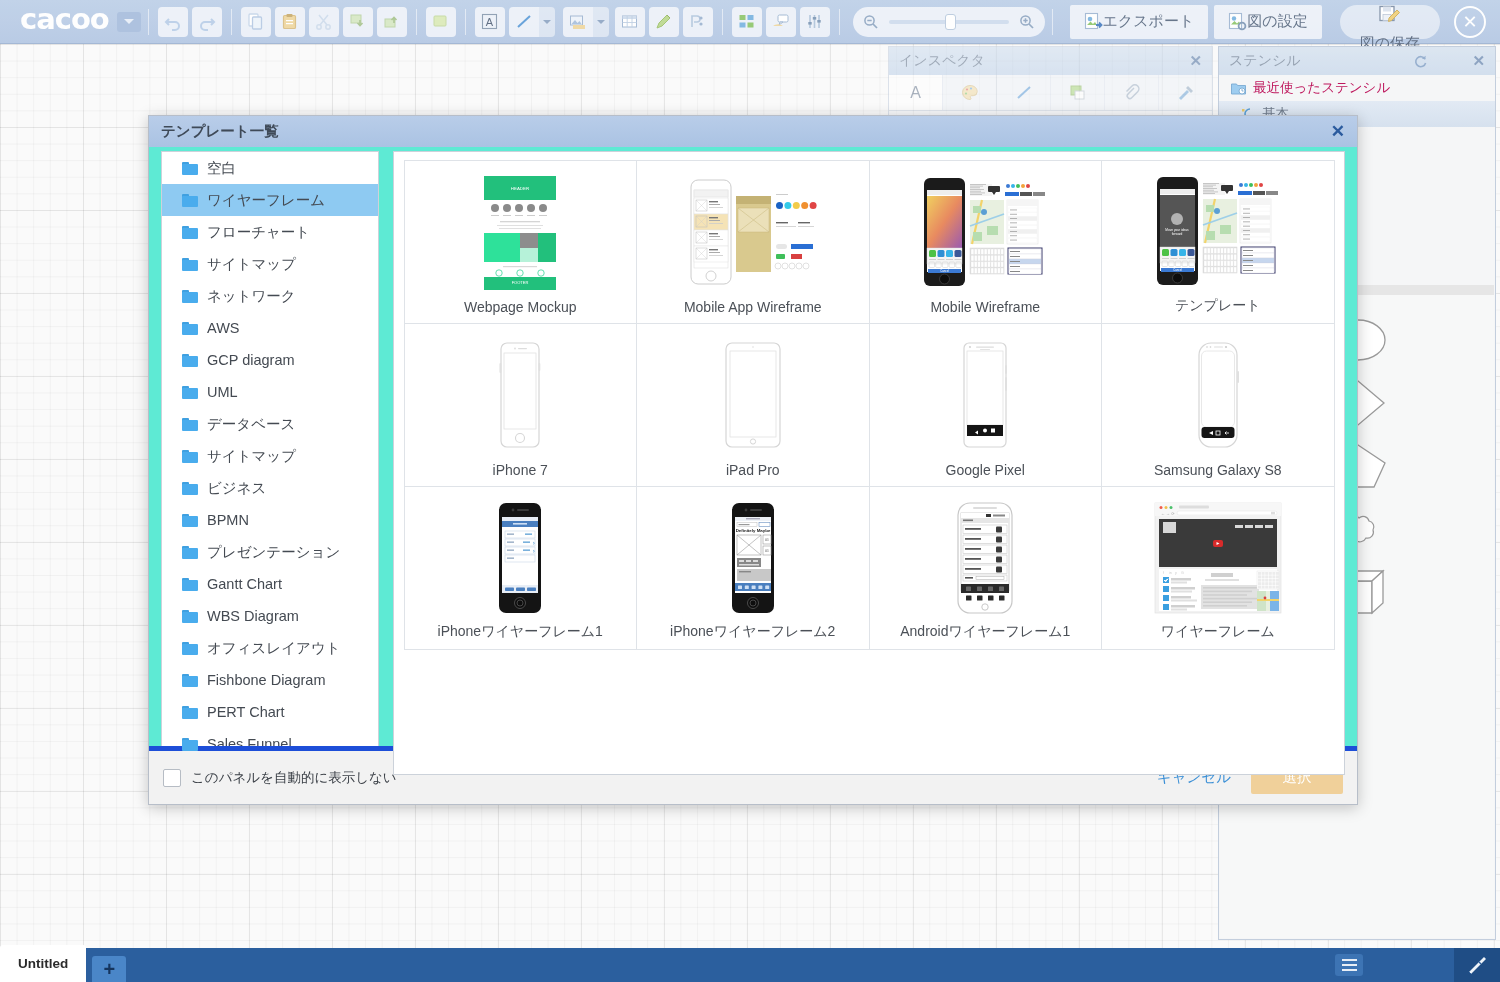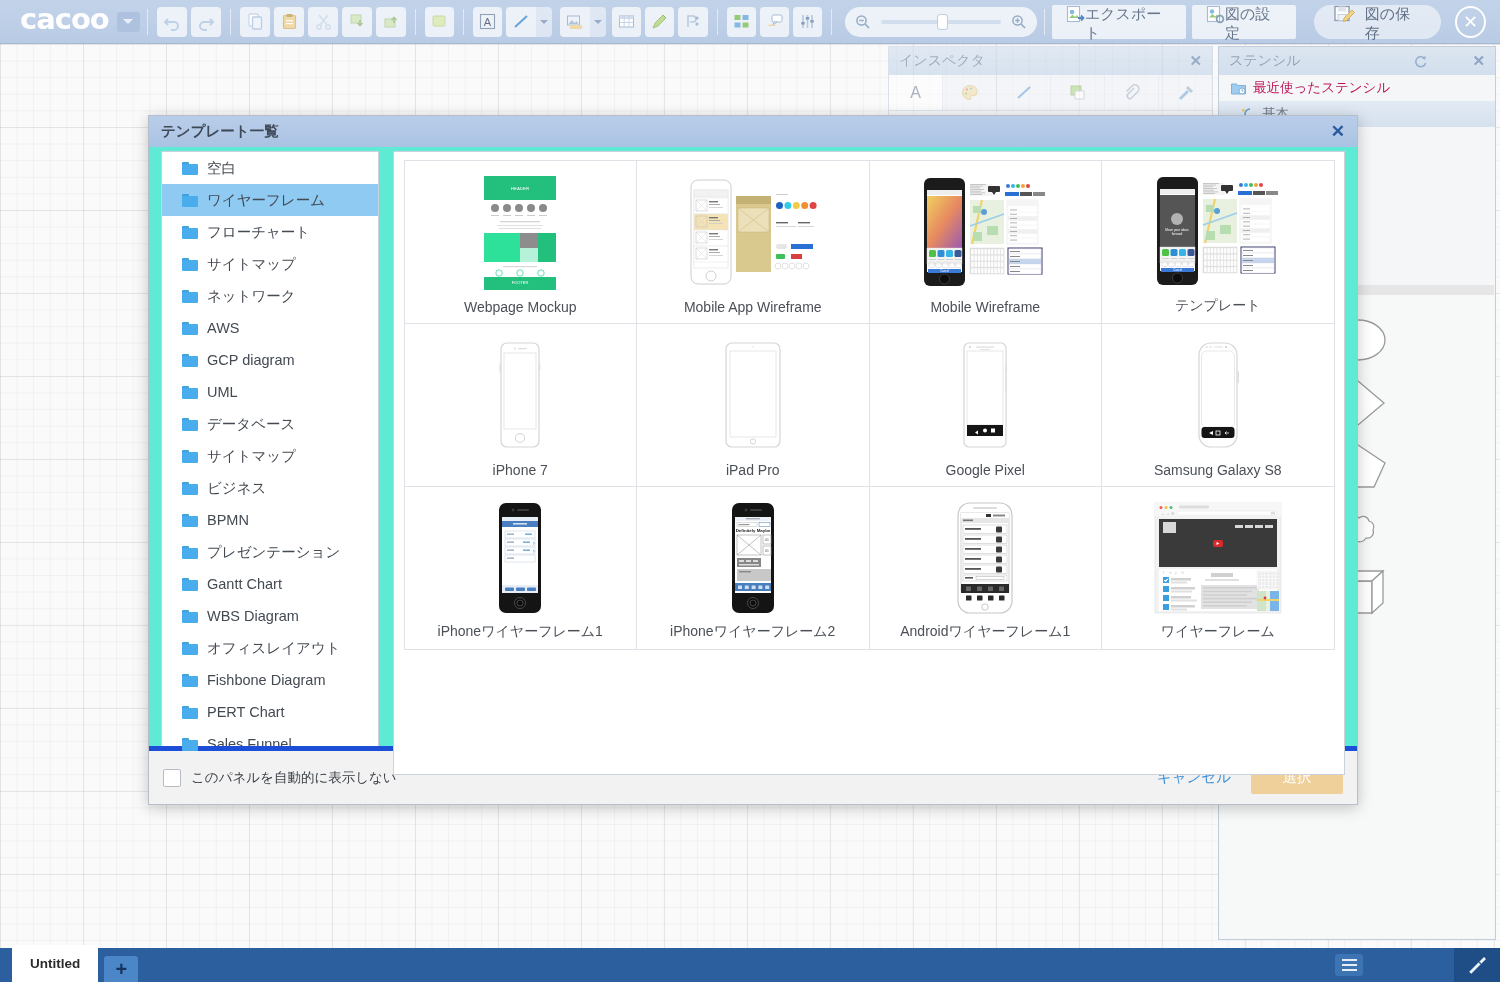--- a/index.html
+++ b/index.html
@@ -68,27 +68,27 @@
     width: 120px; height: 4px; background: #cfdcee; border-radius: 2px;
     margin: 0 10px; position: relative;
   }
   .zoom-knob {
     position: absolute; left: 56px; top: -6px; width: 11px; height: 16px;
     background: #fff; border: 1px solid #b9cade; border-radius: 3px;
   }
   .tb-right { margin-left: auto; display: flex; align-items: center; }
   .tb-text-btn {
     height: 34px; padding: 0 14px; background: rgba(255,255,255,0.72);
-    display: flex; cursor: pointer;
+    display: flex; align-items: center; cursor: pointer;
     font-size: 15px; color: #5b6b82; border-radius: 2px; margin-right: 6px;
   }
   .tb-save {
     height: 34px; padding: 0 20px; background: rgba(255,255,255,0.55);
-    border-radius: 17px; display: flex; align-items: flex-start; gap: 9px;
-    cursor: pointer; font-size: 15px; color: #55657c; margin-left: 12px;
+    border-radius: 17px; display: flex; align-items: center; gap: 9px;
+    cursor: pointer; font-size: 15px; color: #55657c; margin-left: 12px; flex-direction: column;
   }
   .tb-close {
     width: 32px; height: 32px; border-radius: 50%; border: 2px solid #fff;
     margin-left: 14px; margin-right: 6px; cursor: pointer;
     display: flex; align-items: center; justify-content: center;
     color: #fff; font-size: 18px; line-height: 1;
   }
 
   
   #inspector {
@@ -201,21 +201,21 @@
     display: flex; align-items: center; justify-content: center;
     font-size: 14.5px; cursor: pointer; margin-left: 6px; border-radius: 2px;
   }
 
   
   #bottombar {
     position: absolute; left: 0; bottom: 0; width: 1500px; height: 34px;
     background: #2b5f9e; display: flex; align-items: flex-end;
   }
   #sheet-tab {
-    margin-left: 12px; height: 37px; background: #fff; border-radius: 3px 3px 0 0;
+    margin-left: 0; height: 37px; background: #fff; border-radius: 3px 3px 0 0;
     display: flex; align-items: center; padding: 0 18px;
     font-size: 13.5px; font-weight: bold; color: #2b2b2b; cursor: pointer;
   }
   #add-sheet {
     margin-left: 6px; height: 26px; width: 34px; background: #4a86c8;
     border-radius: 3px 3px 0 0; display:flex; align-items:center; justify-content:center;
     color: #15355e; font-size: 20px; font-weight: bold; cursor: pointer; line-height:1;
   }
   #bb-right { margin-left: auto; display: flex; align-items: center; height: 34px; }
   .bb-btn { width: 42px; height: 34px; display:flex; align-items:center; justify-content:center; cursor:pointer;}

